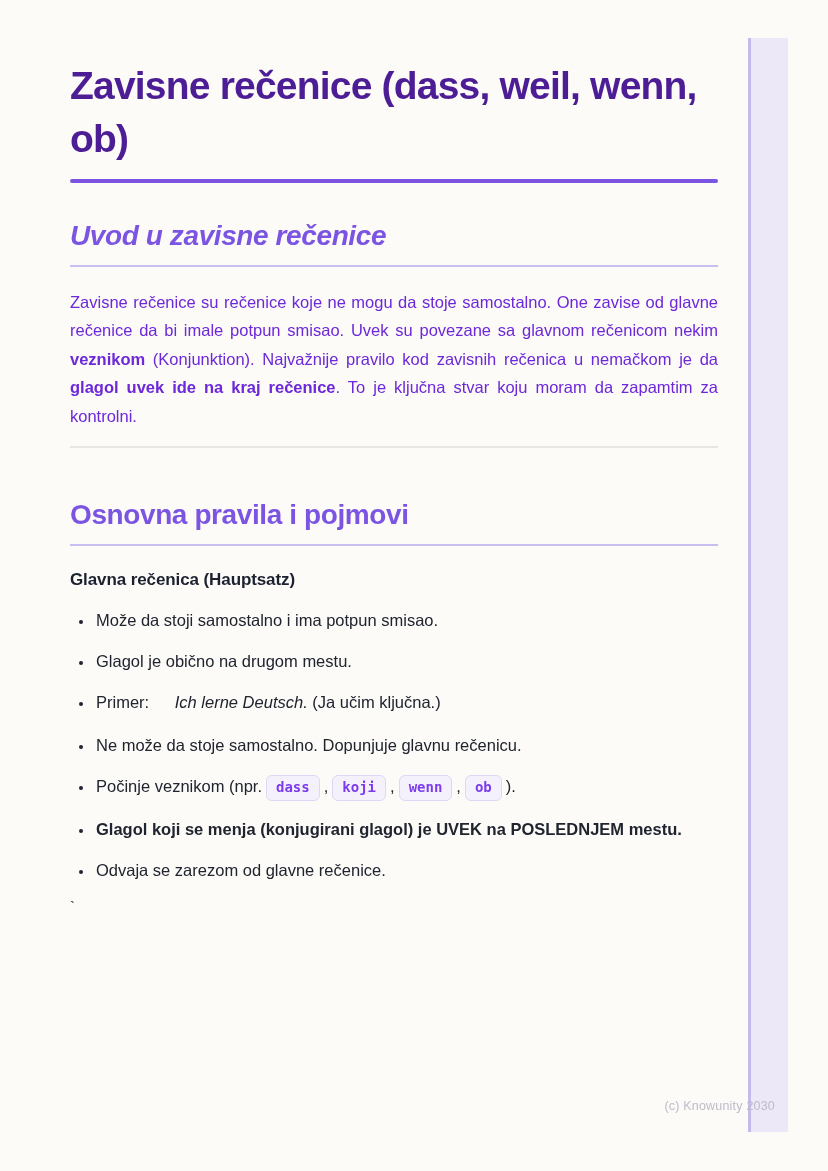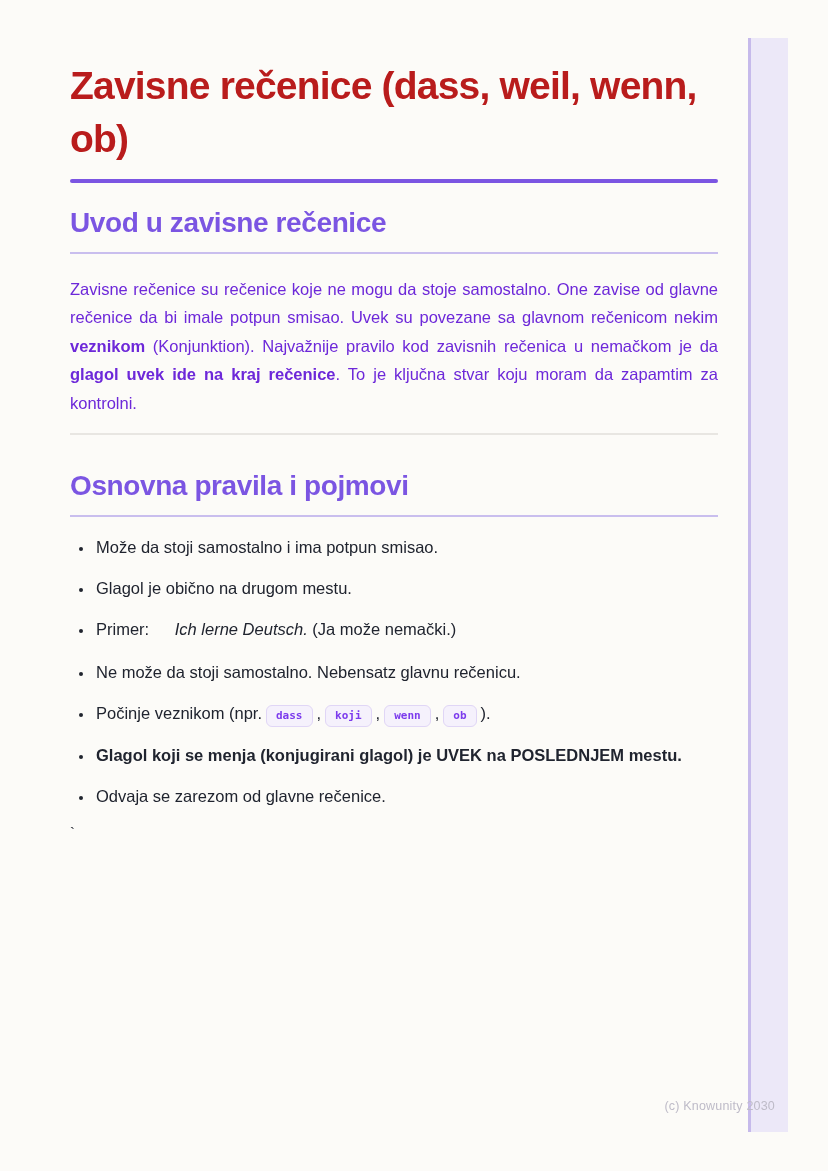--- a/index.html
+++ b/index.html
@@ -28,21 +28,21 @@
     border-left: 3px solid #C6BAEB;
     z-index: 1;
   }
   .content {
     position: relative;
     z-index: 2;
     padding: 60px 110px 0 70px;
     width: 828px;
   }
   h1.doc-title {
-    color: #b91c1c;
+    color: #4c1d95;
     font-size: 39px;
     font-weight: bold;
     letter-spacing: -0.8px;
     line-height: 1.35;
     max-width: 640px;
   }
   .title-rule {
     height: 4px;
     background: #7B55E2;
     border: none;
@@ -53,22 +53,22 @@
   h2.section-heading {
     color: #7B55E2;
     font-size: 28px;
     font-weight: bold;
     letter-spacing: -0.4px;
     line-height: 1.2;
     padding-bottom: 12px;
     border-bottom: 2px solid #C9BEEE;
     width: 648px;
   }
-  h2.first { margin-top: 23px; }
-  h2.second { margin-top: 34px; }
+  h2.first { margin-top: 36px; font-style: italic; }
+  h2.second { margin-top: 50px; }
   p.body-paragraph {
     margin-top: 21px;
     width: 648px;
     font-size: 16.5px;
     line-height: 28.4px;
     text-align: justify;
     color: #6d28d9;
   }
   .section-divider {
     margin-top: 16px;
@@ -96,21 +96,21 @@
     margin-bottom: 15px;
     padding-left: 2px;
     color: #20242F;
   }
   ul.bullet-list li::marker { color: #20242F; font-size: 14px; }
   li.bold-item { font-weight: bold; }
   em.example { font-style: italic; margin-left: 21px; }
   .code-badge {
     display: inline-block;
     font-family: "DejaVu Sans Mono", monospace;
-    font-size: 11px;
+    font-size: 14px;
     font-weight: bold;
     color: #7C3BED;
     background: #F5F1FC;
     border: 1px solid #E0D6F6;
     border-radius: 6px;
     padding: 3px 9px 4px 9px;
     margin: 0 4px;
     line-height: 1.25;
     vertical-align: baseline;
   }
@@ -143,30 +143,31 @@
     <hr class="title-rule">
 
     <h2 class="section-heading first">Uvod u zavisne rečenice</h2>
 
     <p class="body-paragraph"><span>Zavisne rečenice su rečenice koje ne mogu da stoje samostalno. One zavise od glavne rečenice da bi imale potpun smisao. Uvek su povezane sa glavnom rečenicom nekim </span><strong>veznikom</strong><span> (Konjunktion). Najvažnije pravilo kod zavisnih rečenica u nemačkom je da </span><strong>glagol uvek ide na kraj rečenice</strong><span>. To je ključna stvar koju moram da zapamtim za kontrolni.</span></p>
 
     <hr class="section-divider">
 
     <h2 class="section-heading second">Osnovna pravila i pojmovi</h2>
 
+    <h3 class="subheading">Glavna rečenica (Hauptsatz)</h3>
 
     <ul class="bullet-list">
       <li>Može da stoji samostalno i ima potpun smisao.</li>
       <li>Glagol je obično na drugom mestu.</li>
-      <li><span>Primer: </span><em class="example">Ich lerne Deutsch.</em><span> (Ja može nemački.)</span></li>
+      <li><span>Primer: </span><em class="example">Ich lerne Deutsch.</em><span> (Ja učim ključna.)</span></li>
     </ul>
 
 
     <ul class="bullet-list">
-      <li>Ne može da stoji samostalno. Nebensatz glavnu rečenicu.</li>
+      <li>Ne može da stoje samostalno. Dopunjuje glavnu rečenicu.</li>
       <li class="connector-item"><span>Počinje veznikom (npr.</span><span class="code-badge">dass</span><span>,</span><span class="code-badge">koji</span><span>,</span><span class="code-badge">wenn</span><span>,</span><span class="code-badge">ob</span><span>).</span></li>
       <li class="bold-item">Glagol koji se menja (konjugirani glagol) je UVEK na POSLEDNJEM mestu.</li>
       <li>Odvaja se zarezom od glavne rečenice.</li>
     </ul>
 
     <p class="stray">`</p>
 
   </div>
 
   <div class="footer-copyright">(c) Knowunity 2030</div>

